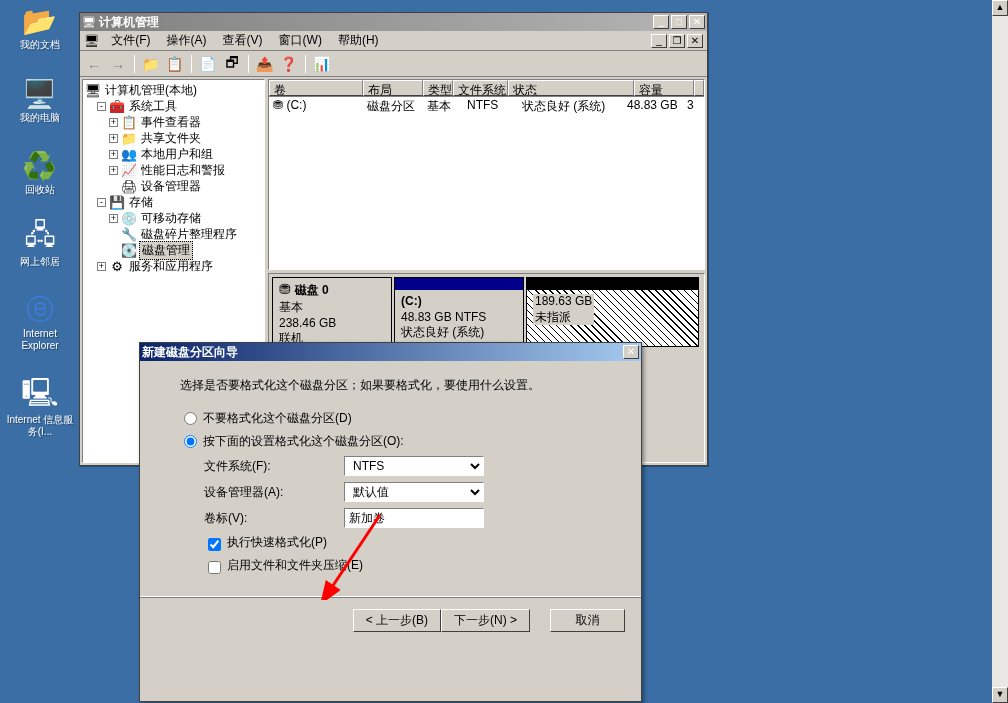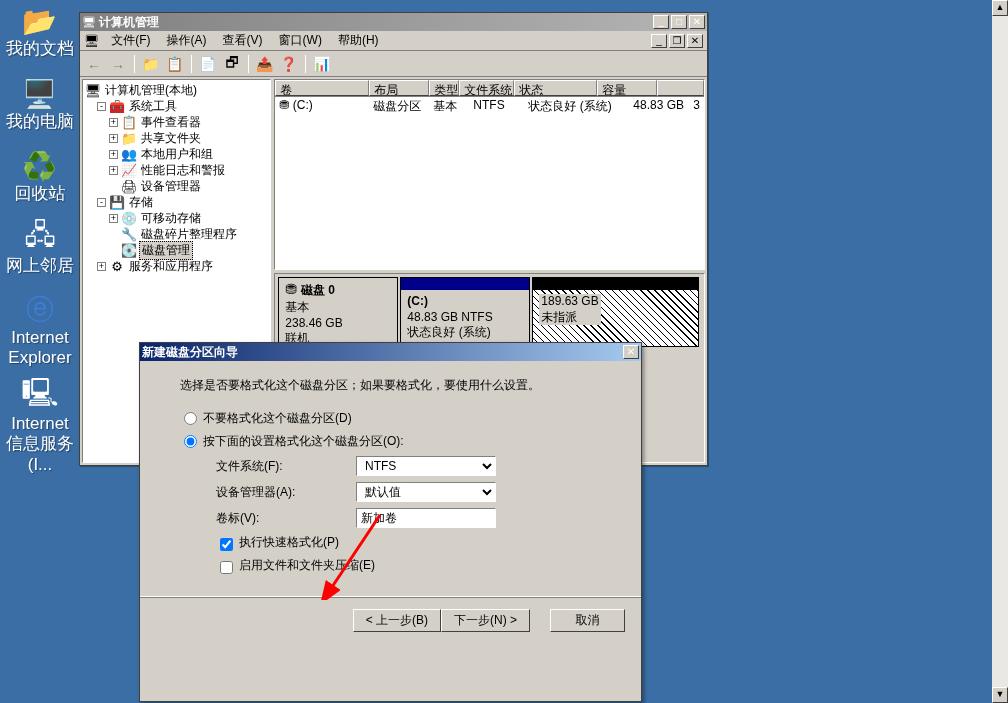--- a/index.html
+++ b/index.html
@@ -1,21 +1,21 @@
 <!DOCTYPE html>
 <html><head>
 <meta charset="utf-8">
 <style>
 * { box-sizing: border-box; margin: 0; padding: 0; font-family: "SimSun", "宋体", Tahoma, sans-serif; font-size: 12px; }
 body { background: #3a6ea5; width: 1008px; height: 703px; position: relative; overflow: hidden; }
 
 
 .desktop-icon { position: absolute; width: 70px; text-align: center; color: #fff; cursor: default; }
 .desktop-icon .ic { width: 32px; height: 32px; margin: 0 auto 2px; display: flex; align-items: center; justify-content: center; font-size: 28px; }
-.desktop-icon .lbl { font-size: 17px; text-shadow: 1px 1px 1px rgba(0,0,0,.4); line-height: 1.2; }
+.desktop-icon .lbl { font-size: 10px; text-shadow: 1px 1px 1px rgba(0,0,0,.4); line-height: 1.2; }
 
 
 .window { position: absolute; background: #d4d0c8; border: 1px solid #404040; box-shadow: 1px 1px 0 rgba(0,0,0,.3); }
 .titlebar { height: 18px; background: linear-gradient(90deg,#0a246a,#a6caf0); color:#fff; display:flex; align-items:center; padding:0 2px; }
 .titlebar.inactive { background: linear-gradient(90deg,#808080,#b5b5b5); }
 .titlebar .ti { width:14px; height:14px; margin-right:3px; display:inline-flex; align-items:center; justify-content:center; font-size:11px; }
 .titlebar .tt { flex:1; font-size:12px; font-weight:bold; }
 .tbtn { width:16px; height:14px; background:#d4d0c8; border:1px solid; border-color:#fff #404040 #404040 #fff; margin-left:2px; font-size:10px; line-height:11px; text-align:center; font-family: Marlett, sans-serif; }
 
 .menubar { height:20px; background:#d4d0c8; display:flex; align-items:center; padding:0 4px; border-bottom:1px solid #808080; }
@@ -58,21 +58,21 @@
 .wizard { position:absolute; background:#d4d0c8; border:1px solid #404040; box-shadow:2px 2px 4px rgba(0,0,0,.4); }
 .wiz-head { background:#fff; padding:12px 16px; display:flex; border-bottom:1px solid #808080; }
 .wiz-head-txt { flex:1; }
 .wiz-head-txt .wt { font-weight:bold; font-size:12px; }
 .wiz-head-txt .ws { font-size:12px; margin-top:4px; margin-left:16px; }
 .wiz-head-ic { width:48px; height:48px; background:#0a246a; display:flex; align-items:center; justify-content:center; color:#fff; font-size:32px; }
 .wiz-body { padding:16px 40px; }
 .wiz-body .desc { margin-bottom:16px; }
 .radio-row { display:flex; align-items:center; margin:6px 0 6px 4px; }
 .radio-row input { margin-right:6px; }
-.form-indent { margin-left:36px; }
+.form-indent { margin-left:24px; }
 .form-row { display:flex; align-items:center; margin:6px 0; }
 .form-row .fl { width:140px; }
 .form-row select, .form-row input[type=text] { width:140px; height:20px; border:1px solid; border-color:#808080 #fff #fff #808080; background:#fff; padding:0 4px; font-size:12px; }
 .cb-row { display:flex; align-items:flex-end; margin:6px 0 6px 4px; }
 .cb-row input { margin-right:6px; }
 .wiz-foot { border-top:1px solid #fff; padding:12px 16px; display:flex; justify-content:flex-end; gap:8px; box-shadow: inset 0 1px 0 #808080; }
 .btn { min-width:75px; height:23px; background:#d4d0c8; border:1px solid; border-color:#fff #404040 #404040 #fff; padding:0 12px; cursor:pointer; font-size:12px; }
 
 
 .vscroll { position:absolute; right:0; top:0; bottom:0; width:16px; background:#d4d0c8; display:flex; flex-direction:column; }
@@ -231,21 +231,21 @@
         </div>
     </div>
 
     <div class="right-pane">
       <div class="list-pane">
         <div class="list-header">
           <div class="lh-cell" style="width:94px;">卷</div>
           <div class="lh-cell" style="width:60px;">布局</div>
           <div class="lh-cell" style="width:30px;">类型</div>
           <div class="lh-cell" style="width:55px;">文件系统</div>
-          <div class="lh-cell" style="width:83px;">状态</div>
+          <div class="lh-cell" style="width:126px;">状态</div>
           <div class="lh-cell" style="width:60px;">容量</div>
           <div class="lh-cell" style="flex:1;"></div>
         </div>
         <div class="list-body">
           <div class="list-row">
             <div class="lr-cell" style="width:94px;"><span>⛃</span> <span>(C:)</span></div>
             <div class="lr-cell" style="width:60px;">磁盘分区</div>
             <div class="lr-cell" style="width:40px;">基本</div>
             <div class="lr-cell" style="width:55px;">NTFS</div>
             <div class="lr-cell" style="width:105px;">状态良好 (系统)</div>

